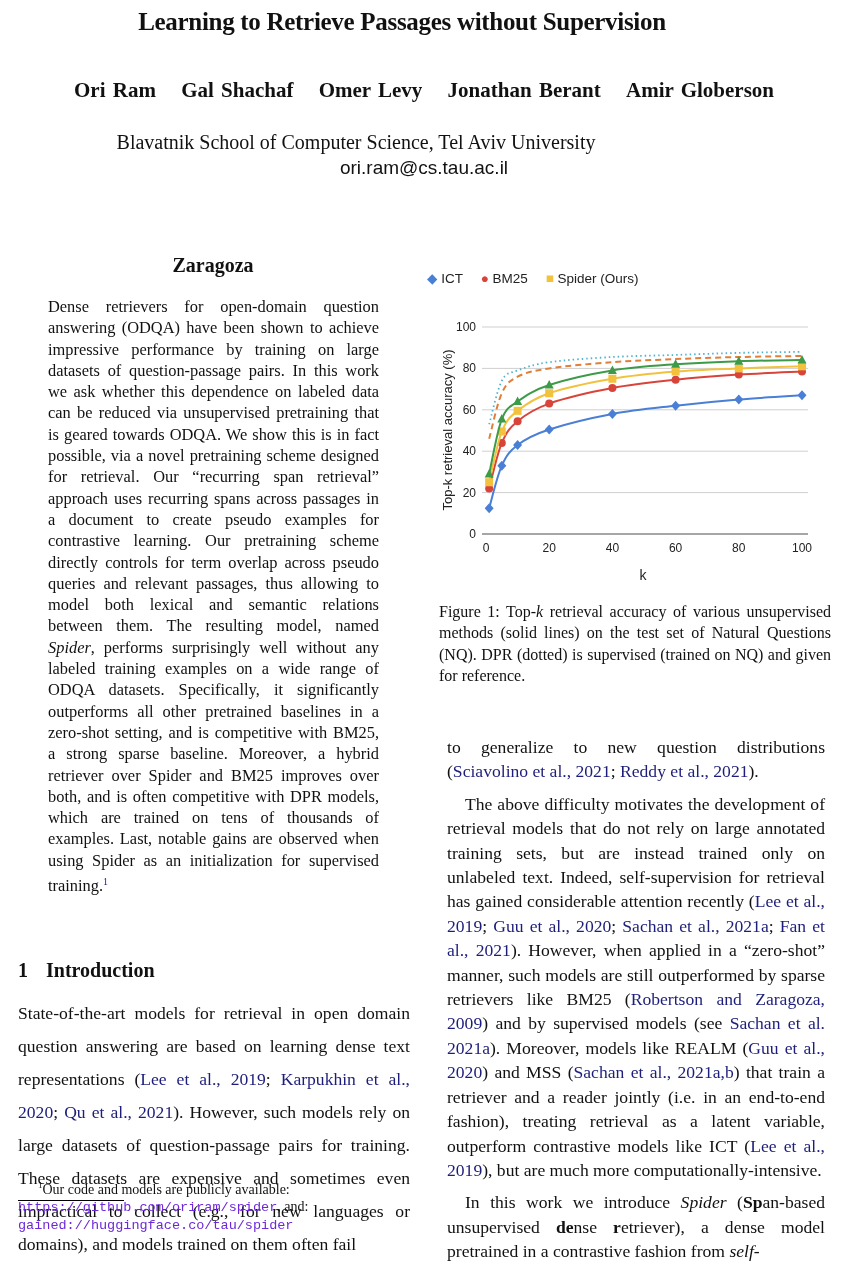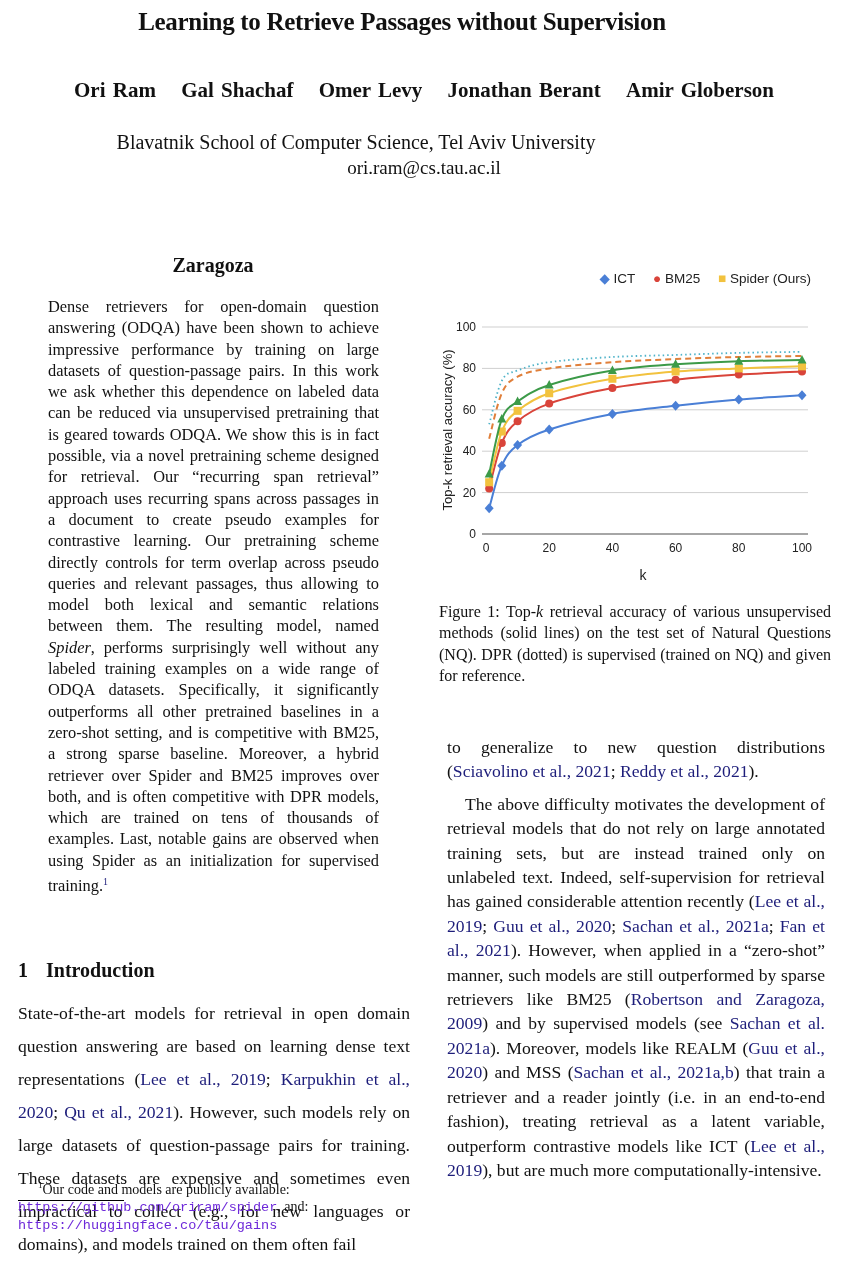--- a/index.html
+++ b/index.html
@@ -1,33 +1,33 @@
 <!DOCTYPE html>
 <html><head>
 <meta charset="utf-8">
 <style>
   html, body { margin: 0; padding: 0; background: #ffffff; }
   body { width: 848px; height: 1275px; position: relative; overflow: hidden; color: #111; font-family: "Liberation Serif", serif; }
   .title { position: absolute; top: 8px; left: 0; width: 804px; text-align: center; font-weight: bold; font-size: 25px; letter-spacing: -0.3px; }
   .authors { position: absolute; top: 78px; left: 0; width: 848px; text-align: center; font-weight: bold; font-size: 21px; word-spacing: 2px; }
   .authors span { margin: 8px 9px; }
   .affil { position: absolute; top: 131px; left: 0; width: 712px; text-align: center; font-size: 20px; }
-  .email { position: absolute; top: 157px; left: 0; width: 848px; text-align: center; font-size: 19px; font-family: Liberation Serif, serif; }
+  .email { position: absolute; top: 157px; left: 0; width: 848px; text-align: center; font-size: 19px; font-family: Liberation Sans, sans-serif; }
   .abs-title { position: absolute; top: 254px; left: 48px; width: 330px; text-align: center; font-weight: bold; font-size: 20px; }
   .abstract { position: absolute; top: 296px; left: 48px; width: 331px; font-size: 16.4px; line-height: 21.3px; text-align: justify; hyphens: manual; }
   .sec { position: absolute; top: 959px; left: 18px; font-weight: bold; font-size: 20px; }
   .sec .num { margin-right: 18px; }
   .intro-left { position: absolute; top: 997px; left: 18px; width: 392px; font-size: 17.6px; line-height: 33px; text-align: justify; }
   .fn-rule { position: absolute; top: 1200px; left: 18px; width: 106px; border-top: 1px solid #000; }
   .footnote { position: absolute; top: 1177px; left: 18px; width: 400px; font-size: 14px; line-height: 17px; }
   .footnote .mono { font-family: "Liberation Mono", monospace; font-size: 13.5px; color: #6d28d9; }
   .footnote sup { font-size: 9px; }
   .cite { color: #1d1d7a; }
   .chart { position: absolute; top: 262px; left: 432px; width: 410px; height: 330px; }
-  .legend { position: absolute; top: 268px; left: 408px; width: 410px; font-family: "Liberation Sans", sans-serif; font-size: 13.5px; color: #222; text-align: right; line-height: 21px; }
+  .legend { position: absolute; top: 268px; left: 420px; width: 410px; font-family: "Liberation Sans", sans-serif; font-size: 13.5px; color: #222; text-align: left; line-height: 21px; }
   .legend .item { margin: 0 7px; white-space: nowrap; }
   .caption { position: absolute; top: 601px; left: 439px; width: 392px; font-size: 16px; line-height: 21.3px; text-align: justify; }
   .right-text { position: absolute; top: 727px; left: 439px; width: 394px; font-size: 17.6px; line-height: 24.4px; text-align: justify; }
   .right-text p { margin: 8px; }
   .right-text p.indent { text-indent: 18px; }
   i { font-style: italic; }
 </style>
 </head>
 <body>
 
@@ -47,21 +47,21 @@
 <div class="abstract"><span>Dense retrievers for open-domain question answering (ODQA) have been shown to achieve impressive performance by training on large datasets of question-passage pairs.  In this work we ask whether this dependence on labeled data can be reduced via unsupervised pretraining that is geared towards ODQA. We show this is in fact possible, via a novel pretraining scheme designed for retrieval.  Our “recurring span retrieval” approach uses recurring spans across passages in a document to create pseudo examples for contrastive learning.  Our pretraining scheme directly controls for term overlap across pseudo queries and relevant passages, thus allowing to model both lexical and semantic relations between them. The resulting model, named </span><i>Spider</i><span>, performs surprisingly well without any labeled training examples on a wide range of ODQA datasets. Specifically, it significantly outperforms all other pretrained baselines in a zero-shot setting, and is competitive with BM25, a strong sparse baseline.  Moreover, a hybrid retriever over Spider and BM25 improves over both, and is often competitive with DPR models, which are trained on tens of thousands of examples. Last, notable gains are observed when using Spider as an initialization for supervised training.</span><sup class="cite" style="font-size:10px">1</sup></div>
 
 <div class="sec"><span class="num">1</span><span>Introduction</span></div>
 
 <div class="intro-left"><span>State-of-the-art models for retrieval in open domain question answering are based on learning dense text representations (</span><span class="cite">Lee et al., 2019</span><span>; </span><span class="cite">Karpukhin et al., 2020</span><span>; </span><span class="cite">Qu et al., 2021</span><span>). However, such models rely on large datasets of question-passage pairs for training. These datasets are expensive and sometimes even impractical to collect (e.g., for new languages or domains), and models trained on them often fail</span></div>
 
 <div class="fn-rule"></div>
 <div class="footnote">
   <span style="padding-left:20px"></span><sup>1</sup><span>Our code and models are publicly available:</span><br>
   <span class="mono">https://github.com/oriram/spider</span><span>, and:</span><br>
-  <span class="mono">https://huggingface.co/tau/gains</span>
+  <span class="mono">gained://huggingface.co/tau/spider</span>
 </div>
 
 <div class="legend">
   <div>
     <span class="item"><span style="color:#4a7fd6">◆</span> <span>ICT</span></span>
     <span class="item"><span style="color:#d9443a">●</span> <span>BM25</span></span>
     <span class="item"><span style="color:#f2c23e">■</span> <span>Spider (Ours)</span></span>
   </div>
 </div>
 
@@ -132,13 +132,14 @@
       <polygon points="738.8,356.155 743.3,364.655 734.3,364.655" fill="#3c9a48"></polygon>
       <polygon points="802,355.12 806.5,363.62 797.5,363.62" fill="#3c9a48"></polygon>
     </g>
 </svg>
 
 <div class="caption"><span>Figure 1: Top-</span><i>k</i><span> retrieval accuracy of various unsupervised methods (solid lines) on the test set of Natural Questions (NQ). DPR (dotted) is supervised (trained on NQ) and given for reference.</span></div>
 
 <div class="right-text">
   <p><span>to generalize to new question distributions (</span><span class="cite">Sciavolino et al., 2021</span><span>; </span><span class="cite">Reddy et al., 2021</span><span>).</span></p>
   <p class="indent"><span>The above difficulty motivates the development of retrieval models that do not rely on large annotated training sets, but are instead trained only on unlabeled text. Indeed, self-supervision for retrieval has gained considerable attention recently (</span><span class="cite">Lee et al., 2019</span>; <span class="cite">Guu et al., 2020</span>; <span class="cite">Sachan et al., 2021a</span>; <span class="cite">Fan et al., 2021</span><span>). However, when applied in a “zero-shot” manner, such models are still outperformed by sparse retrievers like BM25 (</span><span class="cite">Robertson and Zaragoza, 2009</span><span>) and by supervised models (see </span><span class="cite">Sachan et al. 2021a</span><span>). Moreover, models like REALM (</span><span class="cite">Guu et al., 2020</span><span>) and MSS (</span><span class="cite">Sachan et al., 2021a,b</span><span>) that train a retriever and a reader jointly (i.e.  in an end-to-end fashion), treating retrieval as a latent variable, outperform contrastive models like ICT (</span><span class="cite">Lee et al., 2019</span><span>), but are much more computationally-intensive.</span></p>
+  <p class="indent"><span>In this work we introduce </span><i>Spider</i><span> (</span><b>Sp</b><span>an-based unsupervised </span><b>de</b><span>nse </span><b>r</b><span>etriever), a dense model pretrained in a contrastive fashion from </span><i>self-</i></p>
 </div>
 
 </body></html>

